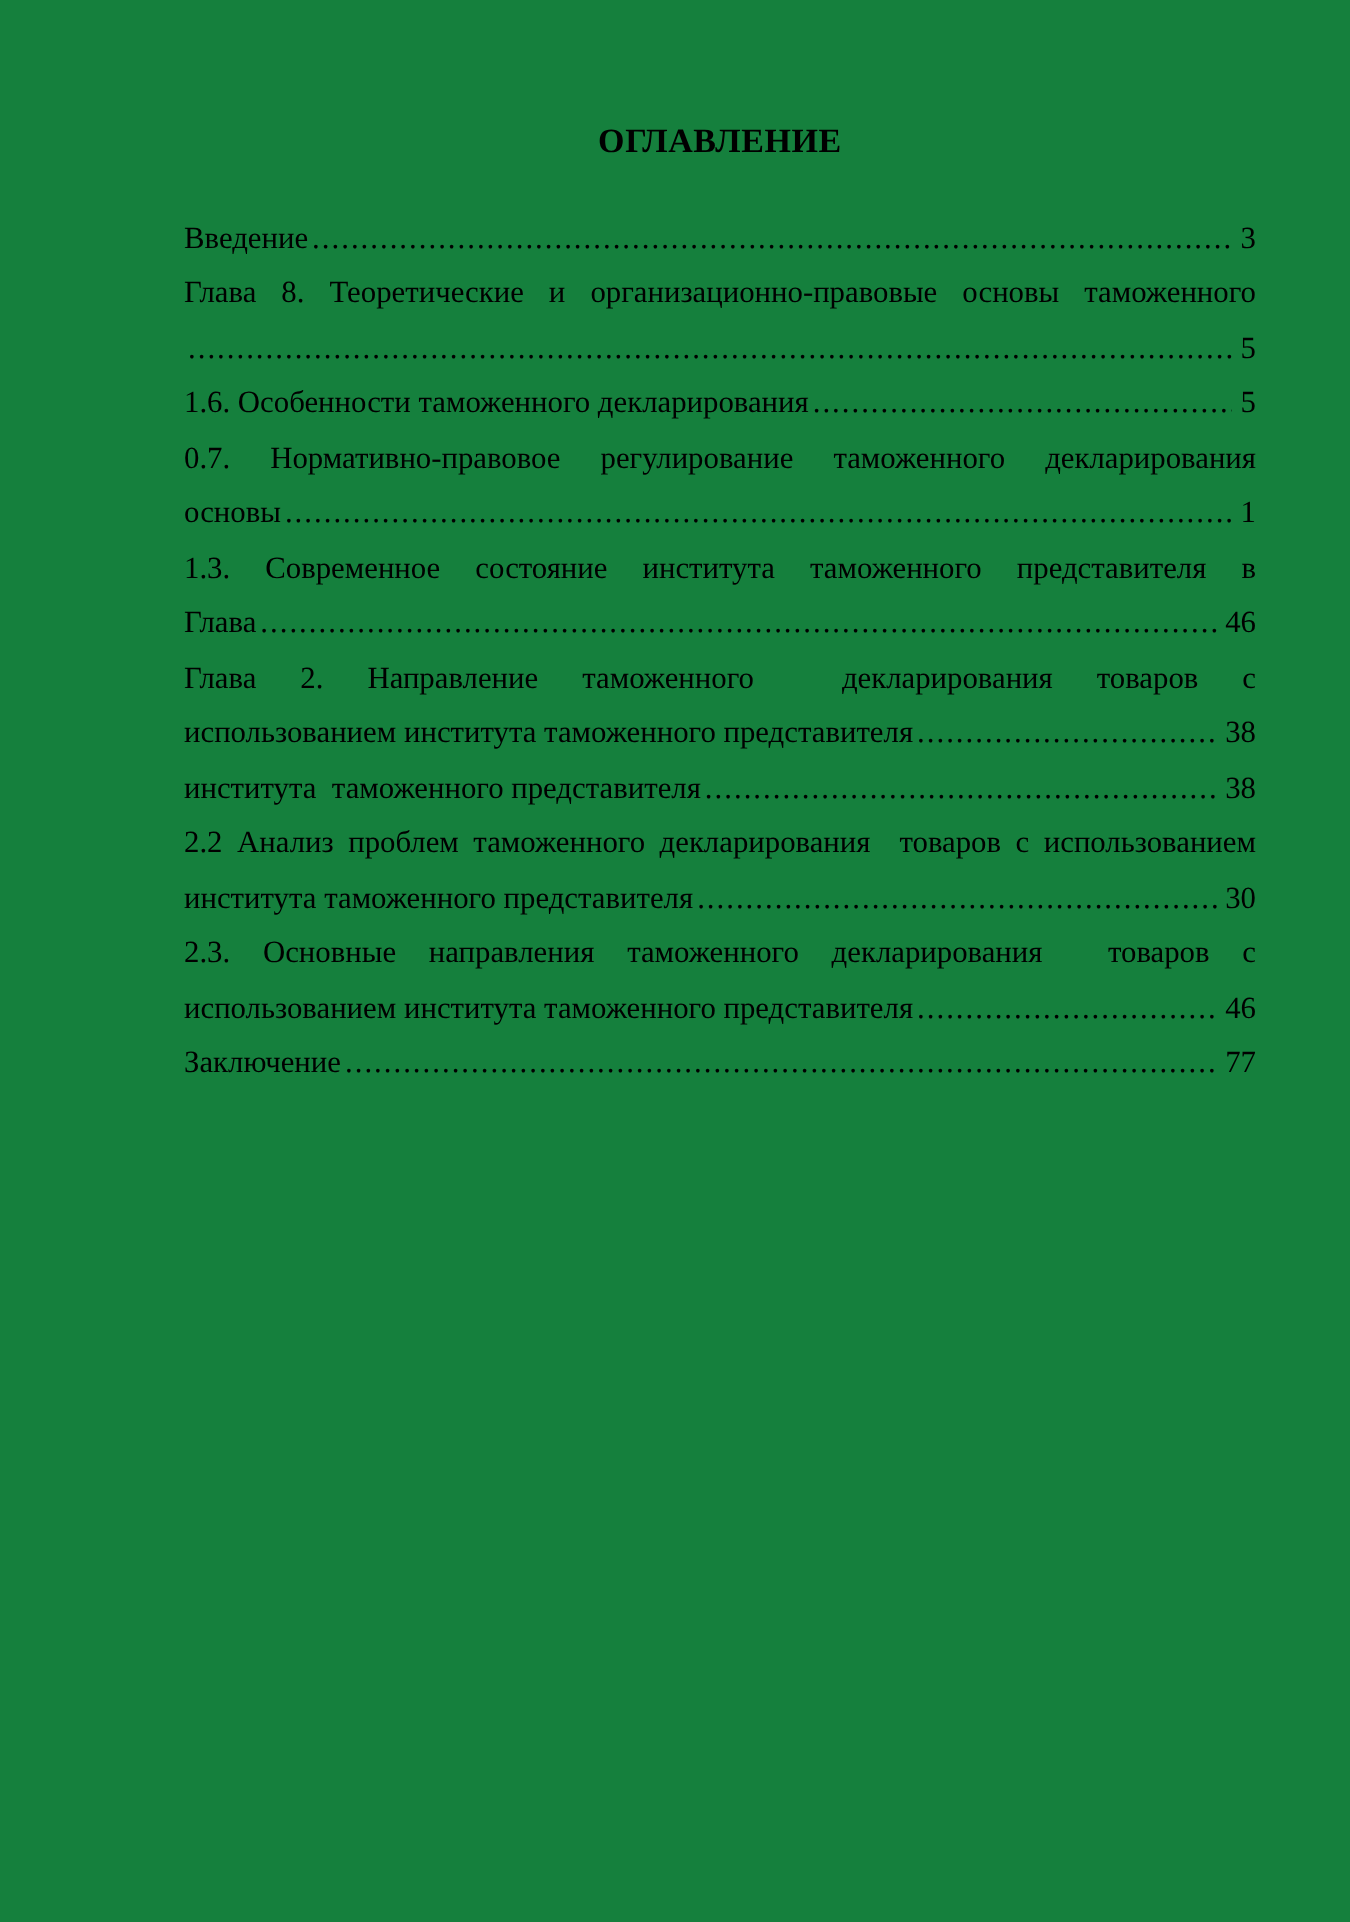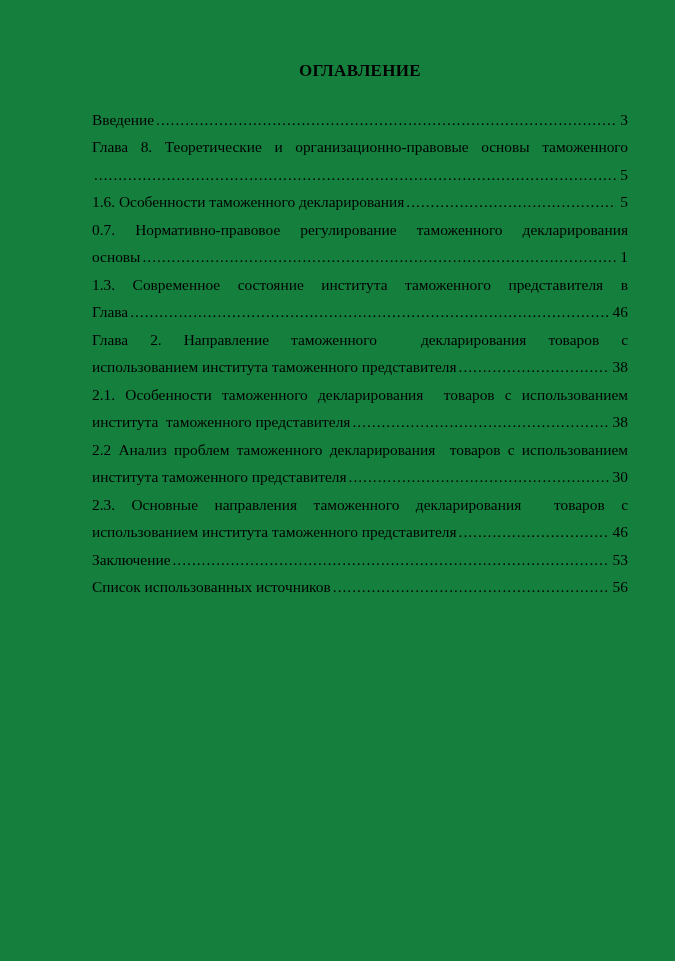--- a/index.html
+++ b/index.html
@@ -108,21 +108,20 @@
         </div>
         <div class="toc-entry">
           <div class="toc-line fill">Глава 2. Направление таможенного &nbsp;декларирования товаров с</div>
           <div class="toc-line last">
             <span class="toc-text">использованием института таможенного представителя</span>
             <span class="dots"></span>
             <span class="num">38</span>
           </div>
         </div>
         <div class="toc-entry">
-          <div class="toc-line fill">2.1. Особенности таможенного декларирования &nbsp;товаров с использованием</div>
           <div class="toc-line last">
             <span class="toc-text">института &nbsp;таможенного представителя</span>
             <span class="dots"></span>
             <span class="num">38</span>
           </div>
         </div>
         <div class="toc-entry">
           <div class="toc-line fill">2.2 Анализ проблем таможенного декларирования &nbsp;товаров с использованием</div>
           <div class="toc-line last">
             <span class="toc-text">института таможенного представителя</span>
@@ -135,25 +134,18 @@
           <div class="toc-line last">
             <span class="toc-text">использованием института таможенного представителя</span>
             <span class="dots"></span>
             <span class="num">46</span>
           </div>
         </div>
         <div class="toc-entry">
           <div class="toc-line last">
             <span class="toc-text">Заключение</span>
             <span class="dots"></span>
-            <span class="num">53</span>
-          </div>
-        </div>
-        <div class="toc-entry">
-          <div class="toc-line last">
-            <span class="toc-text">Список использованных источников</span>
-            <span class="dots"></span>
-            <span class="num">56</span>
+            <span class="num">77</span>
           </div>
         </div>
       </div>
   </div>
 </div>
 
 </body></html>

